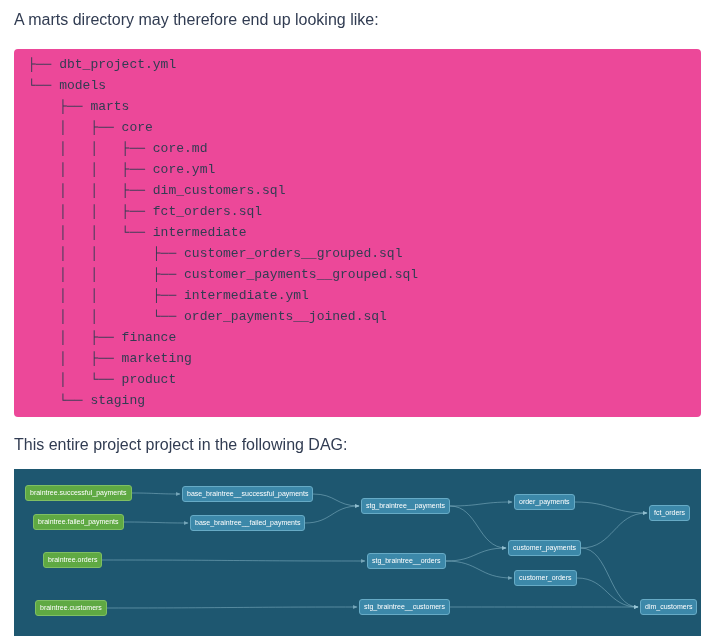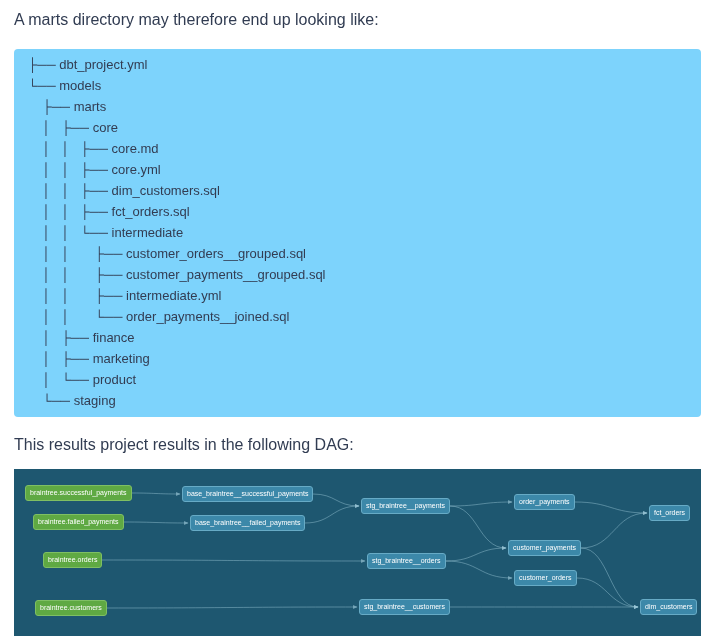--- a/index.html
+++ b/index.html
@@ -12,24 +12,24 @@
     overflow: hidden;
   }
   .intro {
     margin: 0 0 20px 0;
     font-size: 16px;
     line-height: 1.05;
     color: #313c52;
   }
   .code-block {
     margin: 0 0 20px 0;
-    background: #7dd3fc;
+    background: #ec4899;
     border-radius: 4px;
     padding: 5px 14px 6px 14px;
-    font-family: Liberation Sans, sans-serif;
+    font-family: Liberation Mono, monospace;
     font-size: 13px;
     line-height: 21px;
     color: #323c52;
     white-space: pre;
     overflow: hidden;
   }
   .intro2 { margin: 0 0 15px 0; }
   .dag {
     position: relative;
     width: 687px;
@@ -67,21 +67,21 @@
     │   │   └── intermediate
     │   │       ├── customer_orders__grouped.sql
     │   │       ├── customer_payments__grouped.sql
     │   │       ├── intermediate.yml
     │   │       └── order_payments__joined.sql
     │   ├── finance
     │   ├── marketing
     │   └── product
     └── staging</pre>
 
-<p class="intro intro2">This results project results in the following DAG:</p>
+<p class="intro intro2">This entire project project in the following DAG:</p>
 
 <div class="dag" style="background: rgb(30, 87, 112);">
     <svg width="687" height="167">
       <defs>
         <marker id="arrow" viewBox="0 0 10 10" refX="8" refY="5" markerWidth="5" markerHeight="5" orient="auto">
           <path d="M0,1 L9,5 L0,9 z" fill="#9cc8d8" fill-opacity="0.6"></path>
         </marker>
       </defs>
       <path d="M118,24 C142,24 142,25 166,25" fill="none" stroke="#9cc8d8" stroke-opacity="0.45" stroke-width="1" marker-end="url(#arrow)"></path>
       <path d="M110,53 C142,53 142,54 174,54" fill="none" stroke="#9cc8d8" stroke-opacity="0.45" stroke-width="1" marker-end="url(#arrow)"></path>

